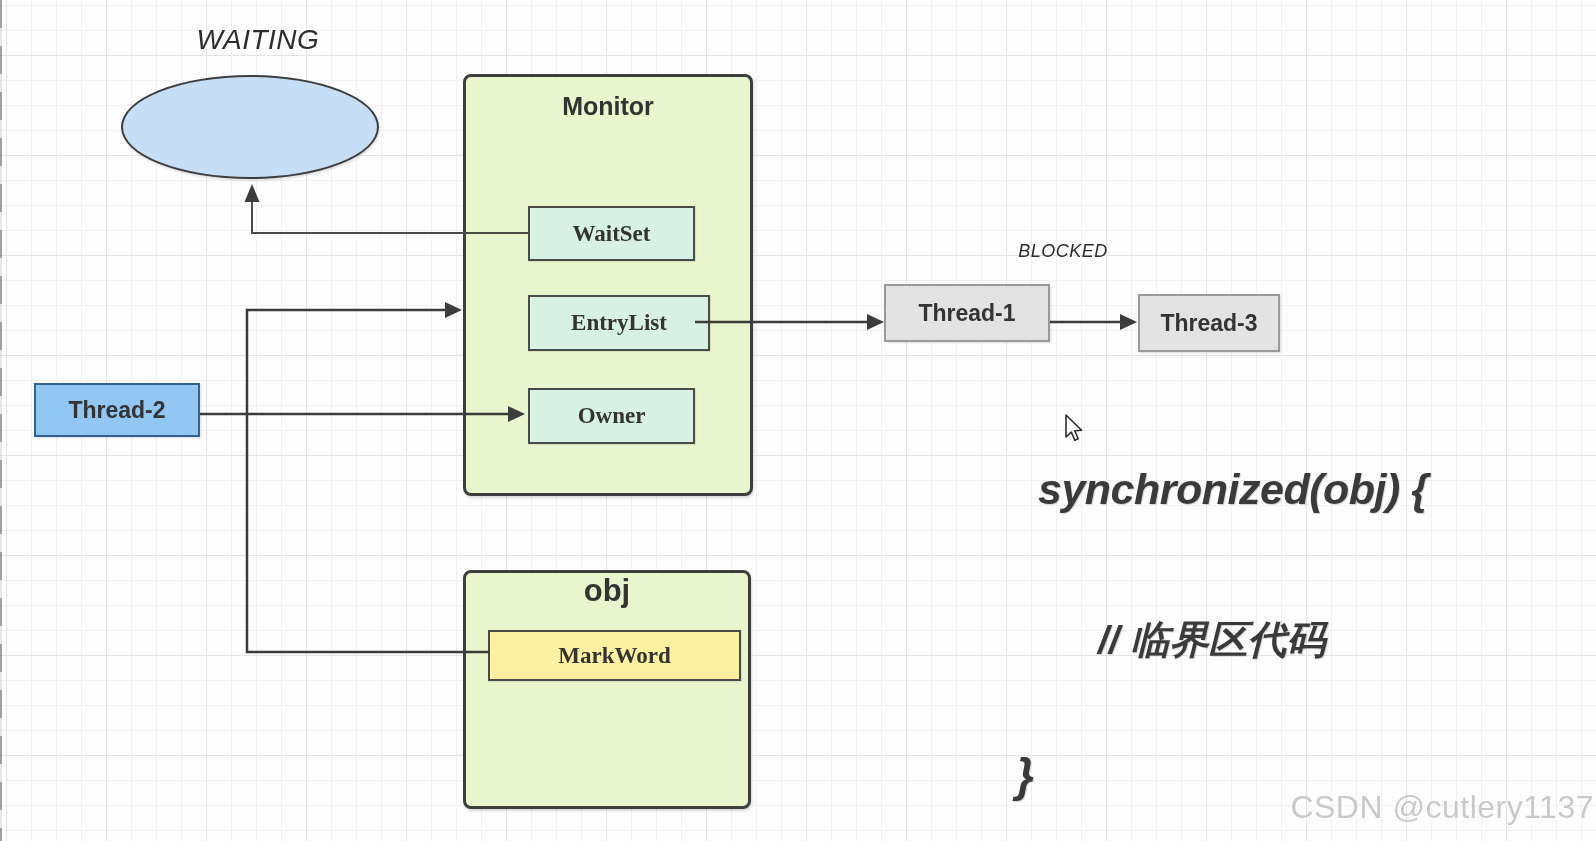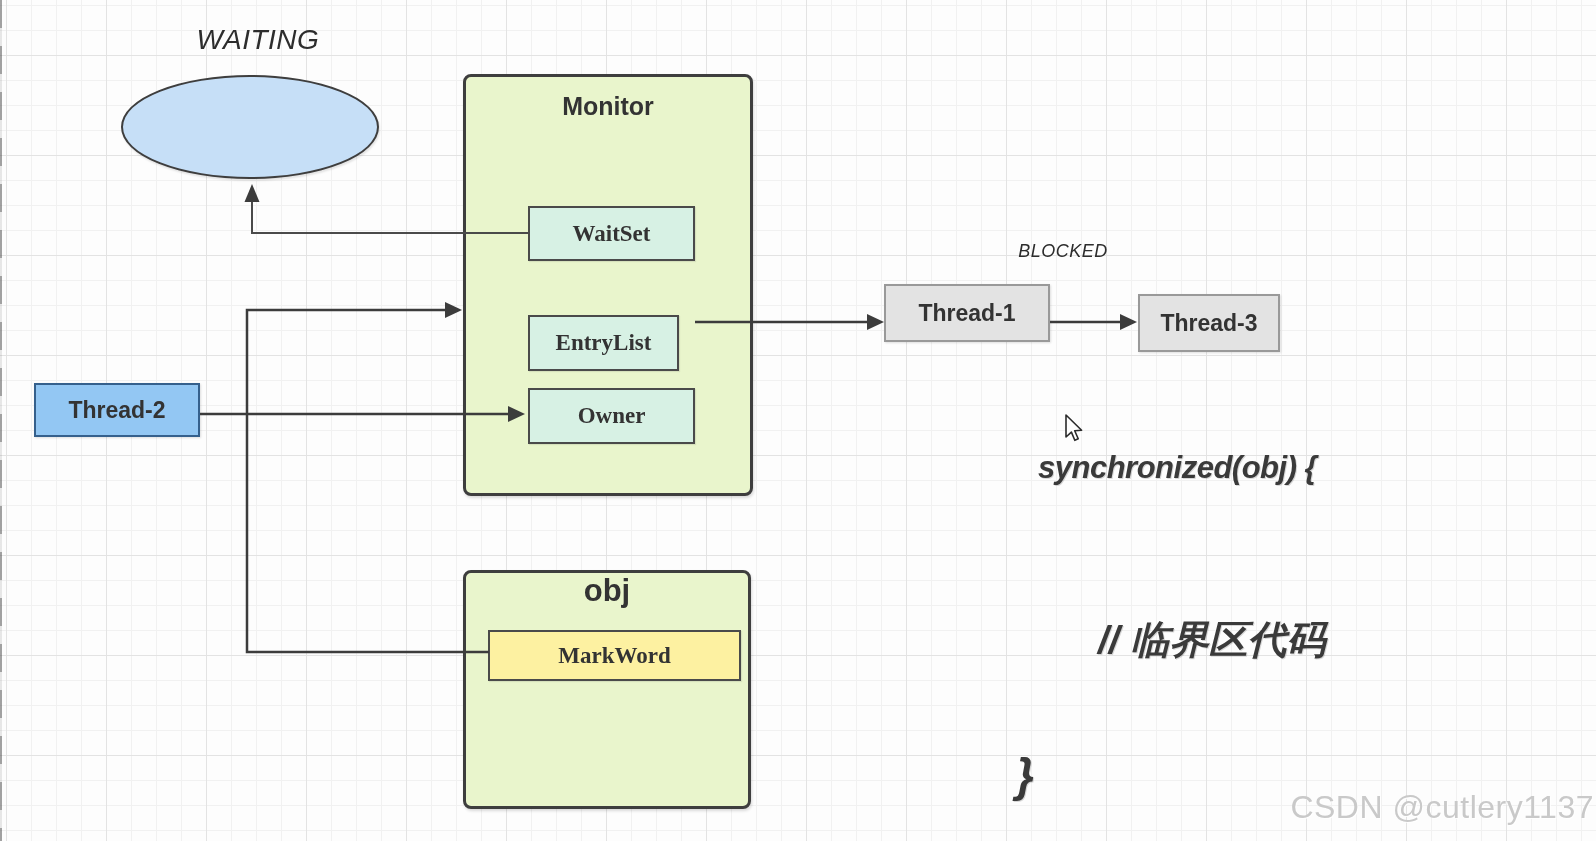--- a/index.html
+++ b/index.html
@@ -66,21 +66,21 @@
   .obj-box .container-title{margin-top:0;font-size:31px;}
   .field-box{
     display:flex;align-items:center;justify-content:center;
     background:var(--field-fill);
     border:2px solid #4a4a4a;
     font-weight:bold;font-size:23px;color:var(--text-color);
     box-shadow:1px 1px 1px rgba(0,0,0,.08);
     font-family:Liberation Serif, serif;
   }
   .waitset-box{left:528px;top:206px;width:167px;height:55px;}
-  .entrylist-box{left:528px;top:295px;width:151px;height:56px;margin-top:20px;}
+  .entrylist-box{left:528px;top:295px;width:182px;height:56px;}
   .owner-box{left:528px;top:388px;width:167px;height:56px;}
   .markword-box{left:488px;top:630px;width:253px;height:51px;background:var(--markword-fill);}
   .thread-box{
     display:flex;align-items:center;justify-content:center;
     font-weight:bold;font-size:23px;color:var(--text-color);
     box-shadow:1px 1px 2px rgba(0,0,0,.12);
   }
   .thread2-box{
     left:34px;top:383px;width:166px;height:54px;
     background:var(--thread2-fill);border:2px solid var(--thread2-border);
@@ -92,21 +92,21 @@
   .thread3-box{
     left:1138px;top:294px;width:142px;height:58px;
     background:var(--threadgray-fill);border:2px solid var(--threadgray-border);
   }
   .connector-layer{left:0;top:0;width:1596px;height:841px;pointer-events:none;}
   .code-text{
     font-weight:bold;font-style:italic;color:var(--code-color);
     line-height:1;white-space:nowrap;
     text-shadow:1px 1px 0 rgba(0,0,0,.15);
   }
-  .code-line1{left:1038px;top:452px;font-size:31px;letter-spacing:-.5px;}
+  .code-line1{left:1038px;top:468px;font-size:43px;letter-spacing:-.5px;}
   .code-line2{left:1098px;top:620px;font-size:39px;}
   .code-line3{left:1016px;top:752px;font-size:46px;}
   .watermark{
     right:2px;top:789px;
     font-size:32px;color:var(--watermark-color);
     letter-spacing:.5px;white-space:nowrap;
     text-shadow:1px 1px 0 rgba(255,255,255,.9);
   }
   .cursor-wrap{left:1064px;top:414px;width:24px;height:30px;}
 </style>

